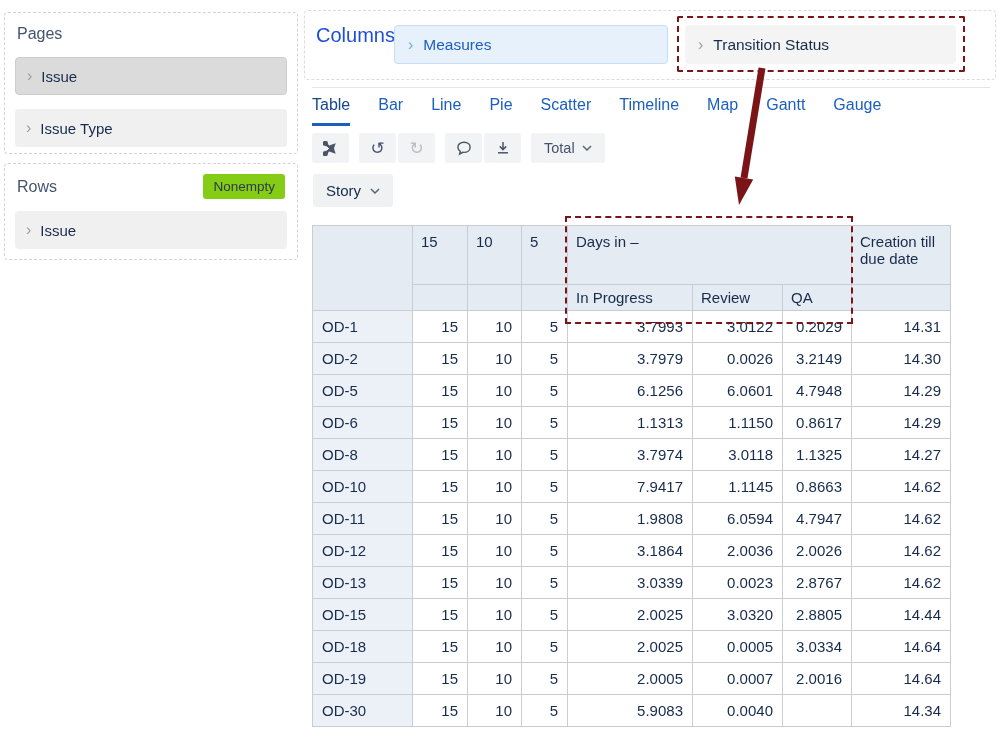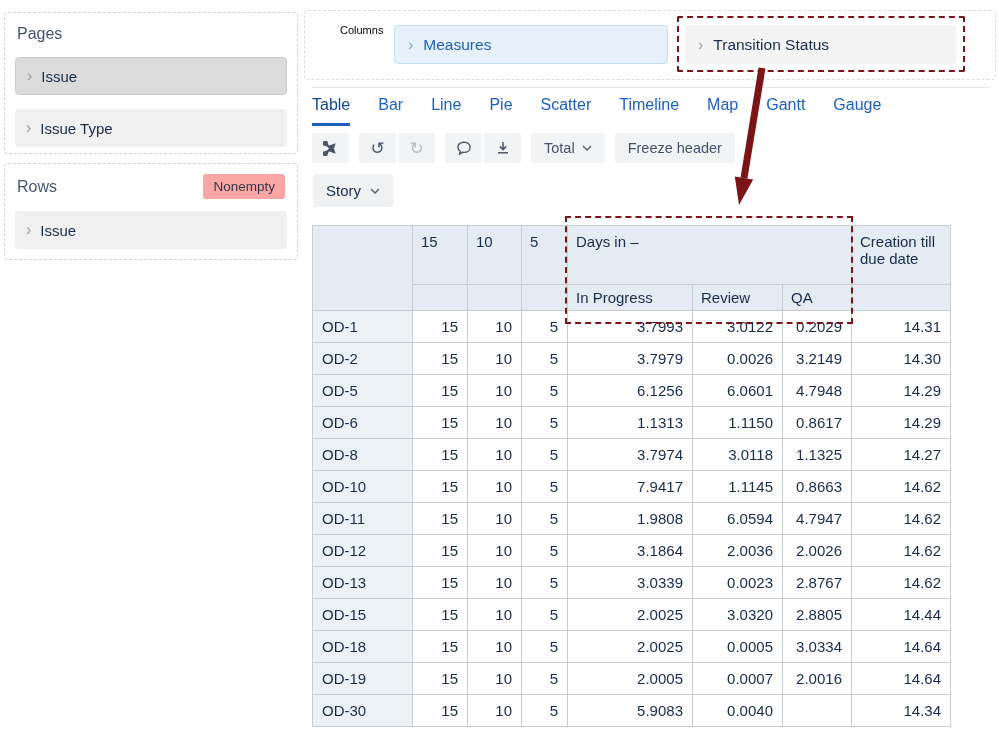--- a/index.html
+++ b/index.html
@@ -10,32 +10,32 @@
     font-family:"Liberation Sans", sans-serif; font-size:15px;
   }
   button { font-family:inherit; }
 
   
   .zone { position:absolute; border:1px dashed #d2d2d2; border-radius:4px; padding:10px; }
   #pages-zone { left:4px; top:12px; width:294px; height:142px; }
   #rows-zone  { left:4px; top:163px; width:294px; height:97px; }
   .zone-header { display:flex; justify-content:space-between; align-items:center;
                  font-size:16px; color:#44546f; margin:0 2px 12px 2px; min-height:22px; }
-  .badge { background:#fca5a5; border:none; border-radius:3px; padding:5px 10px;
+  .badge { background:#84cc16; border:none; border-radius:3px; padding:5px 10px;
            font-size:13.5px; color:#2e3a4d; cursor:pointer; }
   .side-item { height:38px; border-radius:4px; background:#f0f0f0; display:flex;
                align-items:center; gap:9px; padding:0 11px; margin-bottom:14px;
                font-size:15px; cursor:pointer; }
   .side-item.selected { background:#dbdbdb; border:1px solid #cdcdcd; }
   .chev { color:#98a0a8; font-size:16px; line-height:1; }
 
   
   #columns-zone { position:absolute; left:304px; top:10px; width:692px; height:70px;
                   border:1px dashed #dcdcdc; border-radius:4px; }
-  #columns-label { position:absolute; left:316px; top:24px; font-size:11px; color:#000000;margin-left:24px; }
+  #columns-label { position:absolute; left:316px; top:24px; font-size:20px; color:#1d4ed8; }
   .pill { position:absolute; height:39px; border-radius:4px; display:flex; align-items:center;
           gap:10px; padding:0 13px; font-size:15.5px; cursor:pointer; }
   #measures-pill { left:394px; top:25px; width:274px; background:#e7f1fc;
                    border:1px solid #c5ddf6; color:#1c5fbe; }
   #measures-pill .chev { color:#7aa6d9; }
   #transition-pill { left:685px; top:25px; width:271px; background:#f4f4f4; color:#172b4d; }
 
   #separator { position:absolute; left:312px; top:87px; width:678px; border-top:1px solid #e2e4e8; }
 
   
@@ -162,23 +162,20 @@
     <svg width="16" height="16" viewBox="0 0 16 16">
       <path d="M8 2 v7.2 M4.8 6.4 L8 9.6 L11.2 6.4" fill="none" stroke="#4a5568" stroke-width="1.5"></path>
       <path d="M3 12.8 h10" stroke="#4a5568" stroke-width="1.5"></path>
     </svg>
   </button>
   <button class="tbtn text g10">
     <span>Total</span>
     <svg width="10" height="6" viewBox="0 0 10 6">
       <path d="M1 1 L5 5 L9 1" fill="none" stroke="#5a6572" stroke-width="1.5"></path>
     </svg>
-  </button>
-  <button class="tbtn text g10">
-    <span>Freeze header</span>
   </button>
 </div>
 
 <div id="filters">
     <button class="fbtn">
       <span>Story</span>
       <svg width="10" height="6" viewBox="0 0 10 6">
         <path d="M1 1 L5 5 L9 1" fill="none" stroke="#5a6572" stroke-width="1.5"></path>
       </svg>
     </button>

